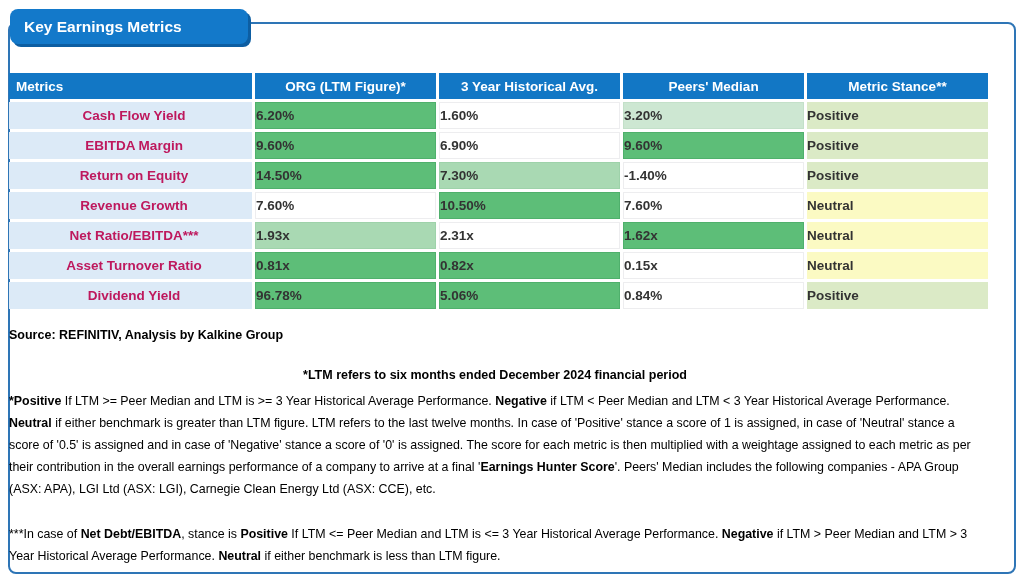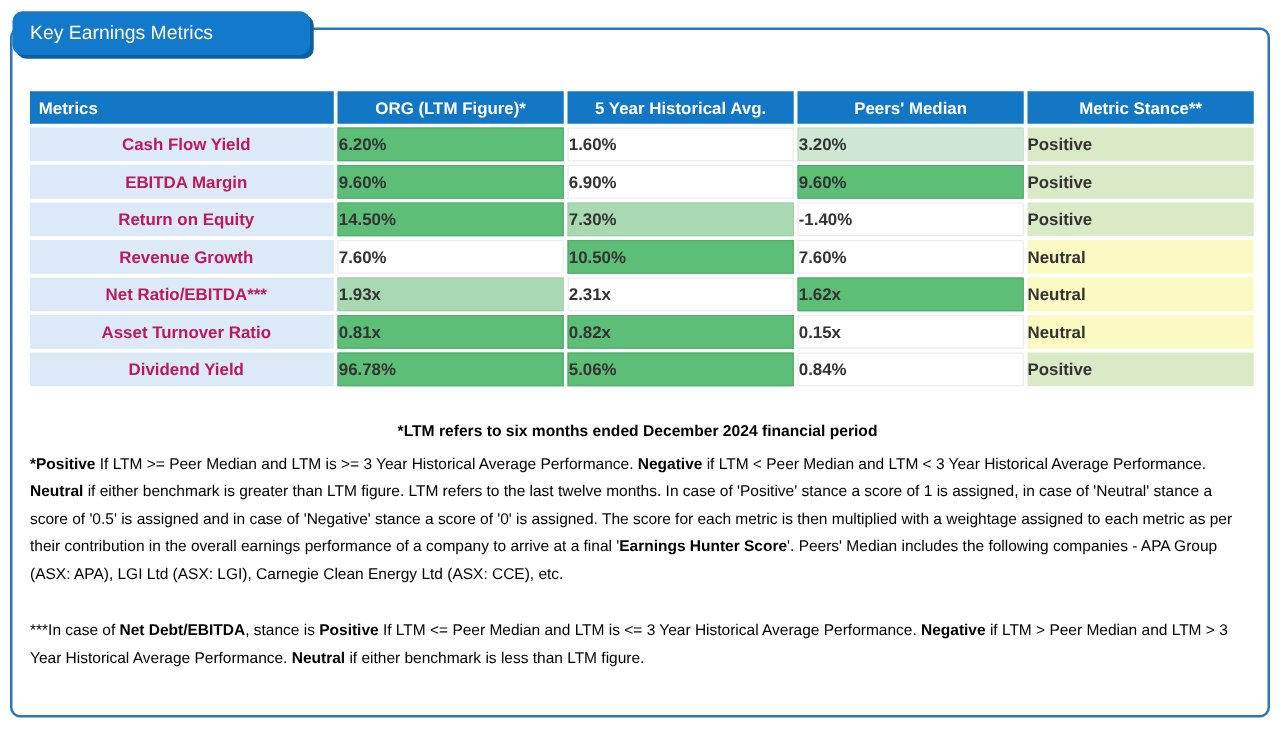--- a/index.html
+++ b/index.html
@@ -9,23 +9,23 @@
     font-family:"Liberation Sans", sans-serif; overflow:hidden;
   }
   .outer-box {
     position:absolute; left:8px; top:22px; width:1008px; height:552px;
     border:2px solid #2E75B6; border-radius:8px; background:#ffffff;
   }
   .banner {
     position:absolute; left:10px; top:9px; width:238px; height:35px;
     background:#1379CA; border-radius:8px; box-shadow:3px 3px 0 #0D5EA2;
     display:flex; align-items:center; padding-left:14px;
-    color:#ffffff; font-weight:normal; font-size:15.5px; z-index:2;
+    color:#ffffff; font-weight:bold; font-size:15.5px; z-index:2;
   }
-  .content { position:absolute; left:24px; top:70px; width:988px; z-index:1; }
+  .content { position:absolute; left:9px; top:70px; width:988px; z-index:1; }
   table.metrics {
     border-collapse:separate; border-spacing:3px; margin-left:-3px;
     table-layout:fixed;
   }
   col.c-metric { width:243px; }
   col.c-val { width:181px; }
   th {
     background:#1277C5; color:#ffffff; font-weight:bold; font-size:13.5px;
     height:26px; text-align:center; white-space:nowrap; overflow:hidden;
   }
@@ -64,21 +64,21 @@
         <col class="c-metric">
           <col class="c-val">
           <col class="c-val">
           <col class="c-val">
           <col class="c-val">
       </colgroup>
       <thead>
         <tr>
           <th class="metric-head">Metrics</th>
           <th>ORG (LTM Figure)*</th>
-          <th>5 Year Historical Avg.</th>
+          <th>3 Year Historical Avg.</th>
           <th>Peers' Median</th>
           <th>Metric Stance**</th>
         </tr>
       </thead>
       <tbody>
           <tr>
             <td class="metric-cell">Cash Flow Yield</td>
             <td class="val-cell c-green">6.20%</td>
             <td class="val-cell c-white">1.60%</td>
             <td class="val-cell c-light-green">3.20%</td>
@@ -123,19 +123,20 @@
             <td class="metric-cell">Dividend Yield</td>
             <td class="val-cell c-green">96.78%</td>
             <td class="val-cell c-green">5.06%</td>
             <td class="val-cell c-white">0.84%</td>
             <td class="val-cell c-positive">Positive</td>
           </tr>
         </tbody>
     </table>
 
     <div class="notes">
+      <p class="bold-note">Source: REFINITIV, Analysis by Kalkine Group</p>
       <p class="bold-note second">*LTM refers to six months ended December 2024 financial period</p>
       <p class="para"><span style="font-weight: 700;">*Positive</span><span> If LTM &gt;= Peer Median and LTM is &gt;= 3 Year Historical Average Performance. </span><span style="font-weight: 700;">Negative</span><span> if LTM &lt; Peer Median and LTM &lt; 3 Year Historical Average Performance. </span><span style="font-weight: 700;">Neutral</span><span> if either benchmark is greater than LTM figure. LTM refers to the last twelve months. In case of 'Positive' stance a score of 1 is assigned, in case of 'Neutral' stance a score of '0.5' is assigned and in case of 'Negative' stance a score of '0' is assigned. The score for each metric is then multiplied with a weightage assigned to each metric as per their contribution in the overall earnings performance of a company to arrive at a final '</span><span style="font-weight: 700;">Earnings Hunter Score</span><span>'. Peers' Median includes the following companies - APA Group (ASX: APA), LGI Ltd (ASX: LGI), Carnegie Clean Energy Ltd (ASX: CCE), etc.</span></p>
       <p class="para second"><span>***In case of </span><span style="font-weight: 700;">Net Debt/EBITDA</span><span>, stance is </span><span style="font-weight: 700;">Positive</span><span> If LTM &lt;= Peer Median and LTM is &lt;= 3 Year Historical Average Performance. </span><span style="font-weight: 700;">Negative</span><span> if LTM &gt; Peer Median and LTM &gt; 3 Year Historical Average Performance. </span><span style="font-weight: 700;">Neutral</span><span> if either benchmark is less than LTM figure.</span></p>
     </div>
 
   </div>
 </div>
 
 </body></html>

